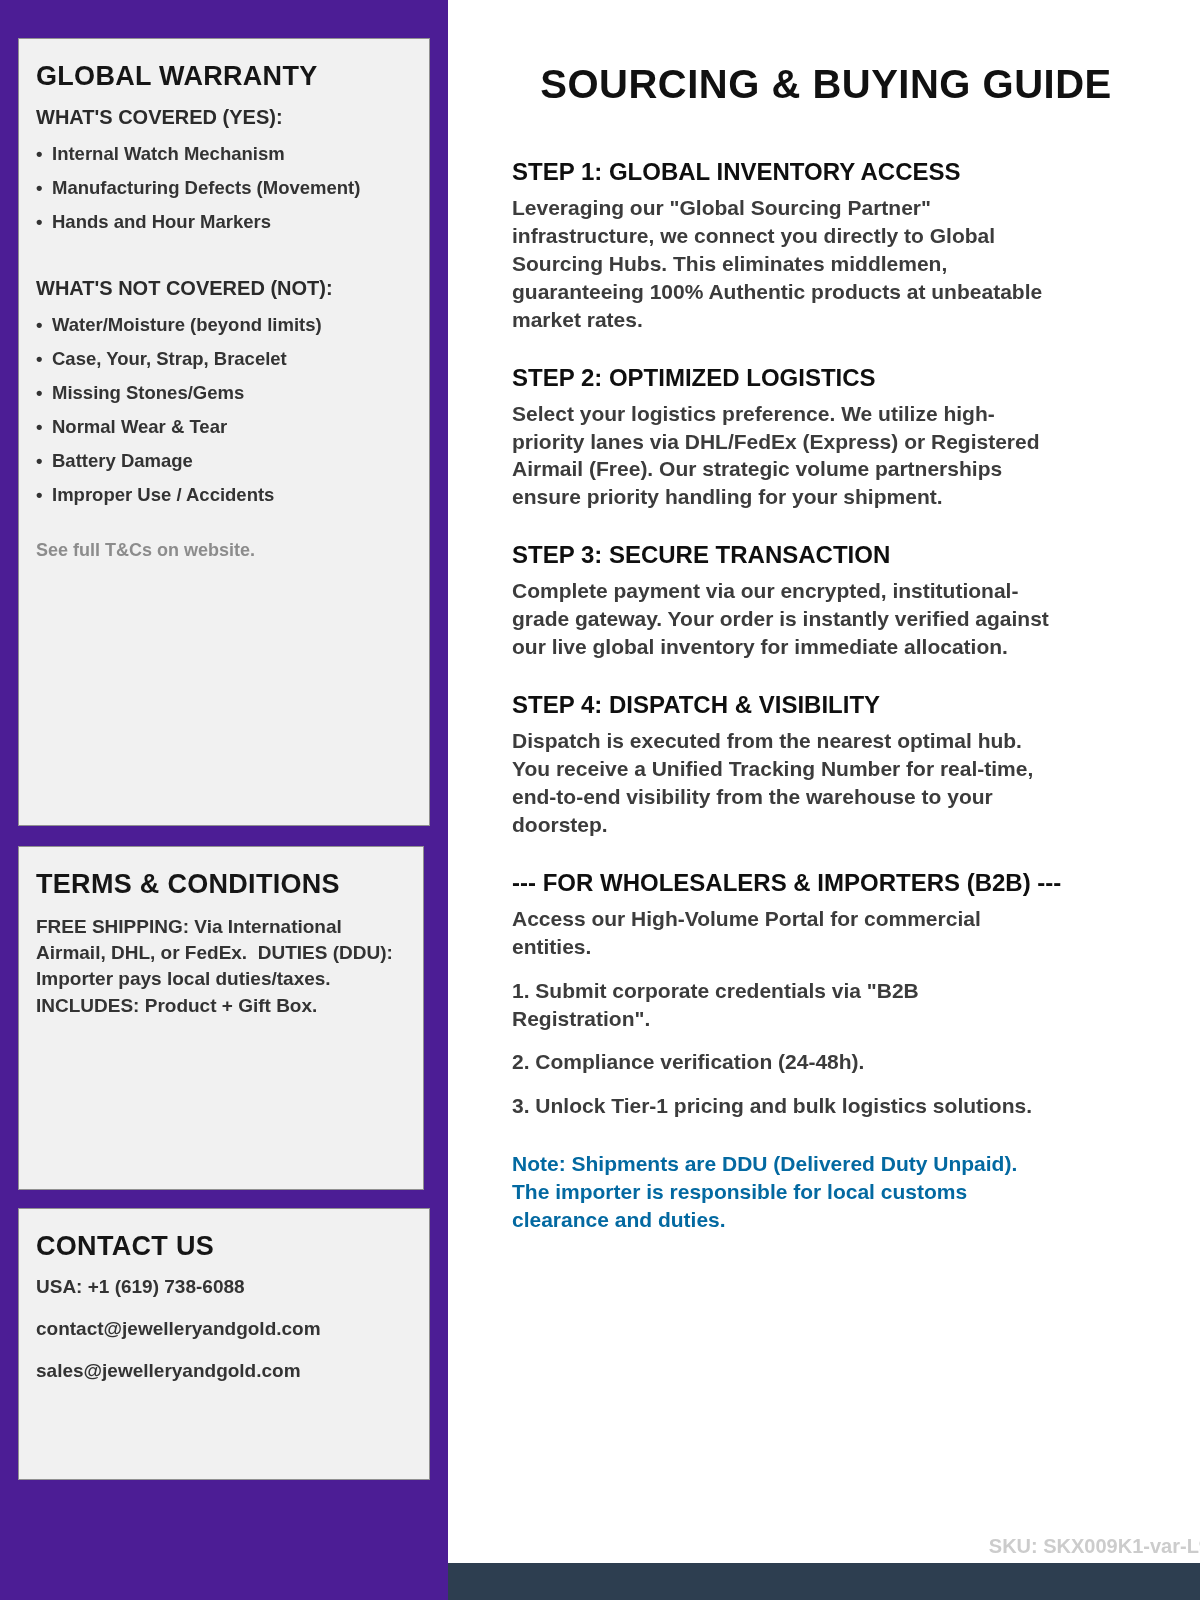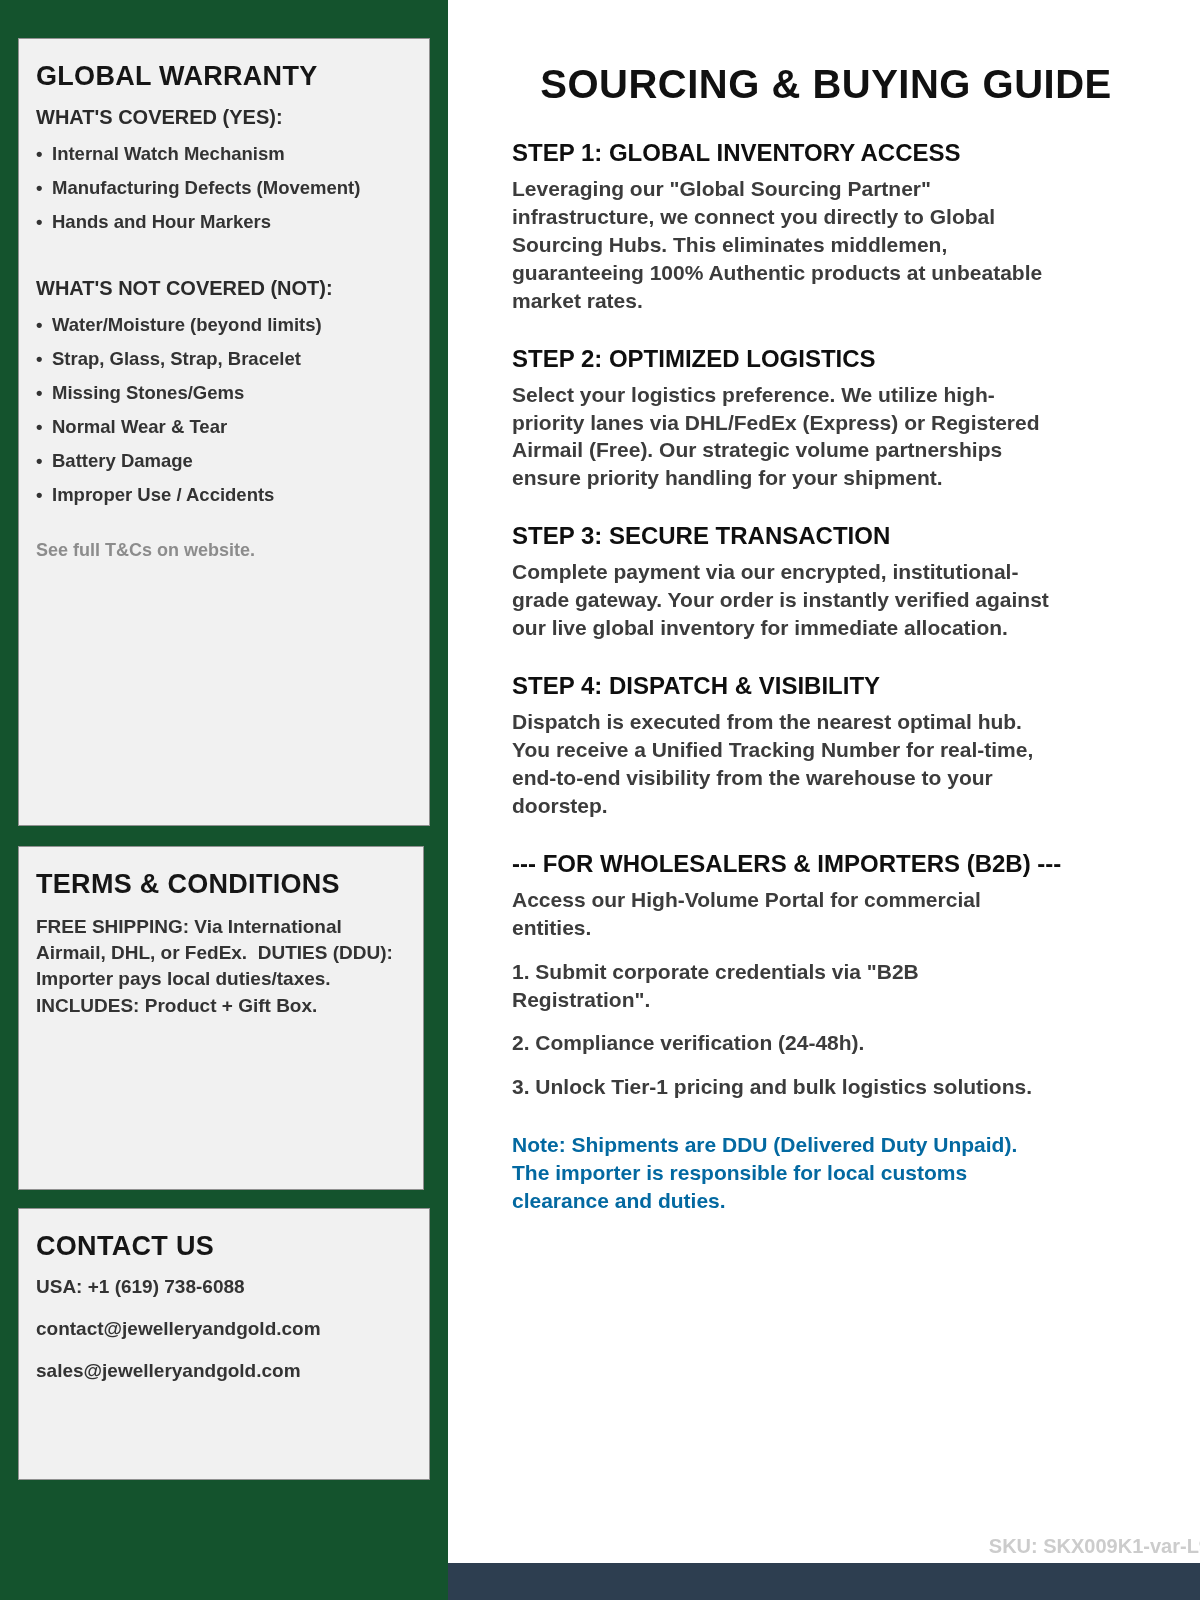--- a/index.html
+++ b/index.html
@@ -12,21 +12,21 @@
     overflow: hidden;
     font-family: "Liberation Sans", "DejaVu Sans", sans-serif;
     color: #333333;
   }
 
   
   .sidebar {
     position: absolute;
     left: 0; top: 0;
     width: 448px; height: 1600px;
-    background: #14532d;
+    background: #4c1d95;
   }
   .side-box {
     border: 1px solid #919191;
     background: #f1f1f1;
     padding: 22px 17px 20px 17px;
     overflow: hidden;
   }
   .box-warranty { margin: 38px 18px 0 18px; height: 788px; }
   .box-terms    { margin: 20px 24px 0 18px; height: 344px; }
   .box-contact  { margin: 18px 18px 0 18px; height: 272px; }
@@ -93,21 +93,21 @@
     font-weight: 800;
     color: #111111;
     letter-spacing: 0.5px;
   }
   .step-heading {
     margin-top: 30px;
     font-size: 24px;
     font-weight: 700;
     color: #0f0f0f;
   }
-  .step-heading.first { margin-top: 32px; }
+  .step-heading.first { margin-top: 51px; }
   .step-body {
     margin-top: 8px;
     max-width: 548px;
     font-size: 21px;
     font-weight: 600;
     color: #3c3c3c;
     line-height: 1.33;
   }
   .b2b-item { margin-top: 16px; }
   .b2b-note { margin-top: 30px; color: #0369a1; }
@@ -144,21 +144,21 @@
       <div class="sub-heading">WHAT'S COVERED (YES):</div>
       <div>
         <div class="bullet">Internal Watch Mechanism</div>
         <div class="bullet">Manufacturing Defects (Movement)</div>
         <div class="bullet">Hands and Hour Markers</div>
       </div>
 
       <div class="sub-heading second">WHAT'S NOT COVERED (NOT):</div>
       <div>
         <div class="bullet">Water/Moisture (beyond limits)</div>
-        <div class="bullet">Strap, Glass, Strap, Bracelet</div>
+        <div class="bullet">Case, Your, Strap, Bracelet</div>
         <div class="bullet">Missing Stones/Gems</div>
         <div class="bullet">Normal Wear &amp; Tear</div>
         <div class="bullet">Battery Damage</div>
         <div class="bullet">Improper Use / Accidents</div>
       </div>
 
       <div class="footnote">See full T&amp;Cs on website.</div>
     </div>
 
     <div class="side-box box-terms">

